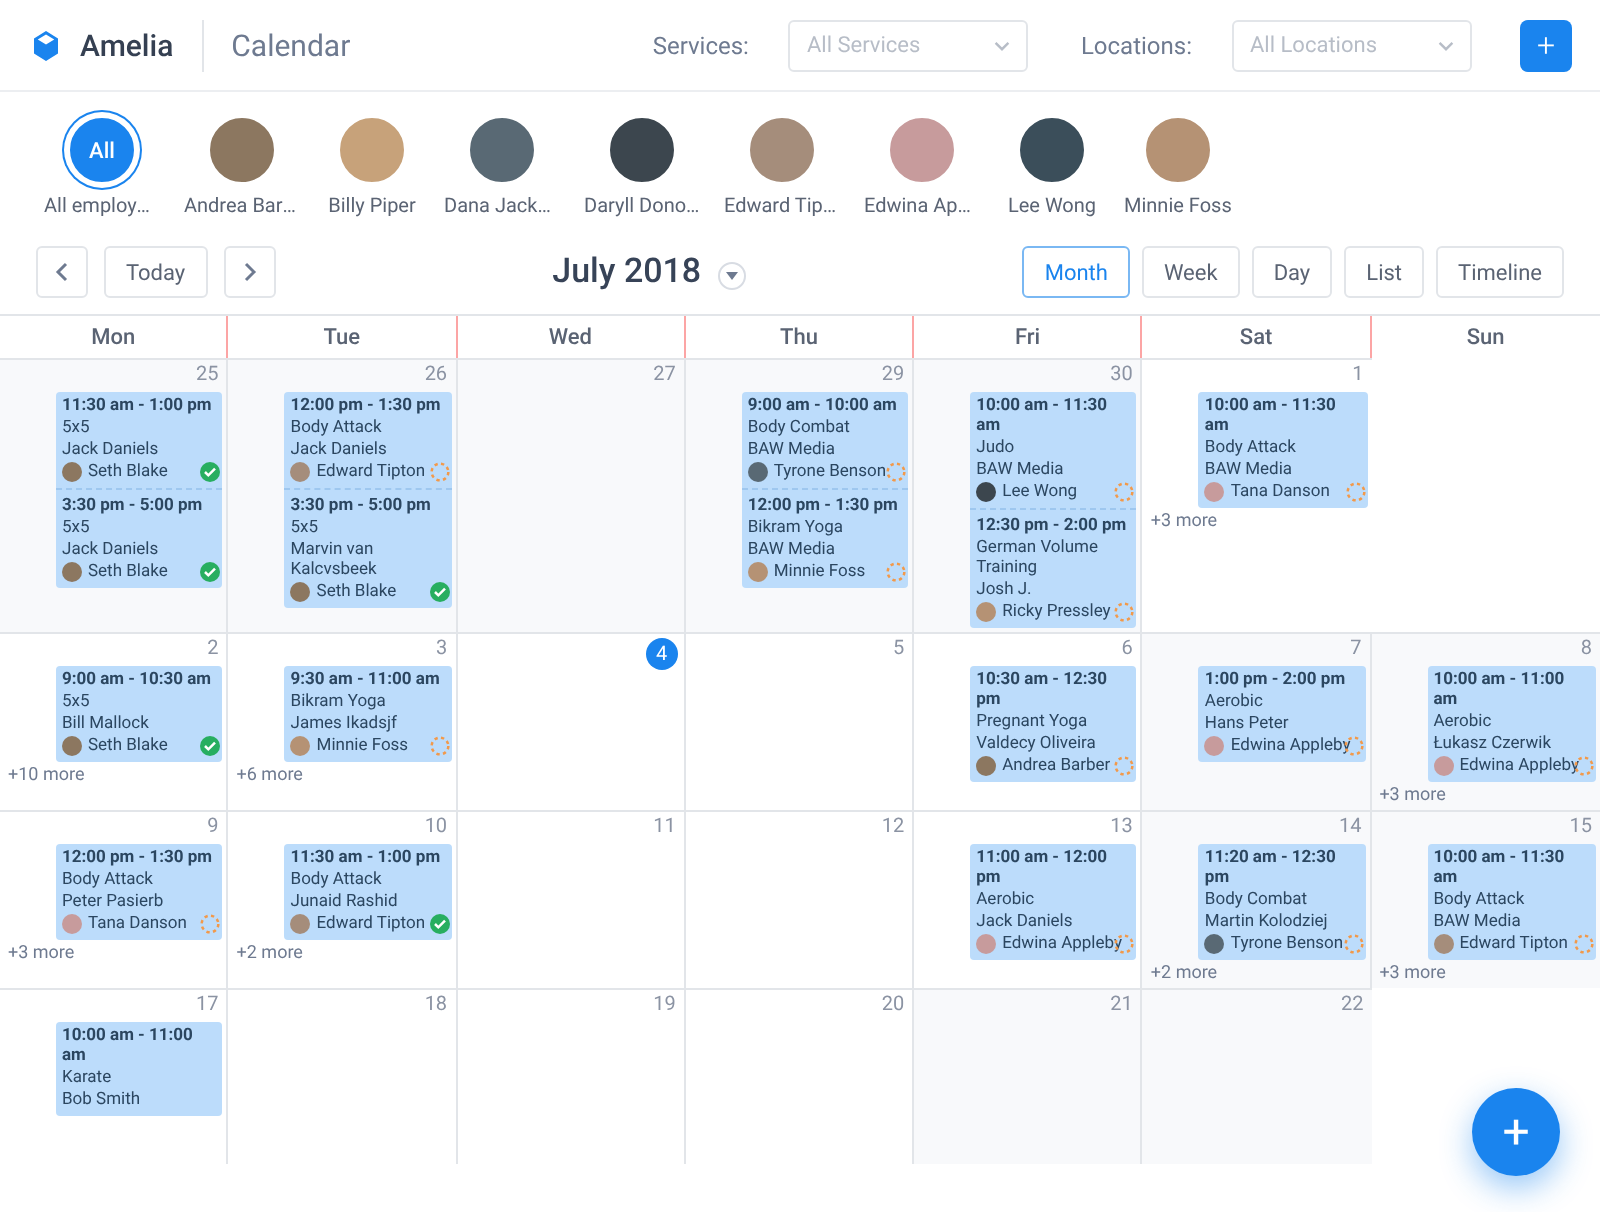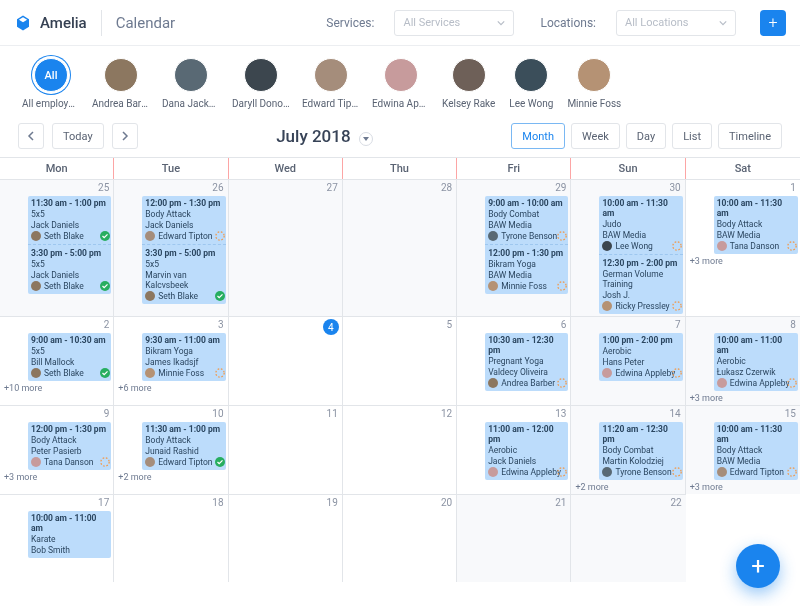--- a/index.html
+++ b/index.html
@@ -174,38 +174,38 @@
 <div class="emp-strip">
   <div class="emp all">
     <div class="avatar">All</div>
     <div class="name">All employees</div>
   </div>
   <div class="emp">
       <div class="avatar c1"></div>
       <div class="name">Andrea Barber</div>
     </div>
   <div class="emp">
+      <div class="avatar c2"></div>
+      <div class="name">Billy Piper</div>
+    </div>
+  <div class="emp">
       <div class="avatar c3"></div>
       <div class="name">Dana Jackson</div>
     </div>
   <div class="emp">
       <div class="avatar c4"></div>
       <div class="name">Daryll Donov...</div>
     </div>
   <div class="emp">
       <div class="avatar c5"></div>
       <div class="name">Edward Tipton</div>
     </div>
   <div class="emp">
       <div class="avatar c6"></div>
       <div class="name">Edwina Appl...</div>
-    </div>
-  <div class="emp">
-      <div class="avatar c7"></div>
-      <div class="name">Kelsey Rake</div>
     </div>
   <div class="emp">
       <div class="avatar c8"></div>
       <div class="name">Lee Wong</div>
     </div>
   <div class="emp">
       <div class="avatar c9"></div>
       <div class="name">Minnie Foss</div>
     </div>
 
@@ -252,22 +252,22 @@
   </div>
 </div>
 
 <div class="grid">
   <div class="dow">
     <div>Mon</div>
     <div>Tue</div>
     <div>Wed</div>
     <div>Thu</div>
     <div>Fri</div>
+    <div>Sat</div>
     <div>Sun</div>
-    <div>Sat</div>
   </div>
 
   <div class="week">
 
     <div class="cell other">
       <span class="daynum">25</span>
       <div class="eventbox">
         <div class="ev-time">11:30 am - 1:00 pm</div>
         <div>5x5</div>
         <div>Jack Daniels</div>
@@ -326,23 +326,20 @@
                 <path d="M3 6l2 2 4-4" stroke="#fff" stroke-width="1.5" fill="none"></path>
               </svg>
             </span>
         </div>
       </div>
     </div>
 
     <div class="cell other">
         <span class="daynum">27</span>
       </div>
-    <div class="cell other">
-        <span class="daynum">28</span>
-      </div>
 
     <div class="cell other">
       <span class="daynum">29</span>
       <div class="eventbox">
         <div class="ev-time">9:00 am - 10:00 am</div>
         <div>Body Combat</div>
         <div>BAW Media</div>
         <div class="ev-row">
             <span class="dot d2"></span>
             <span>Tyrone Benson</span>

